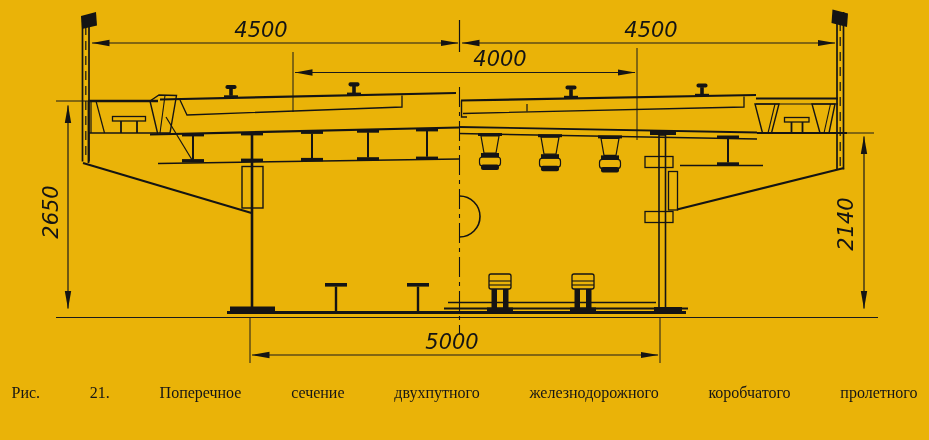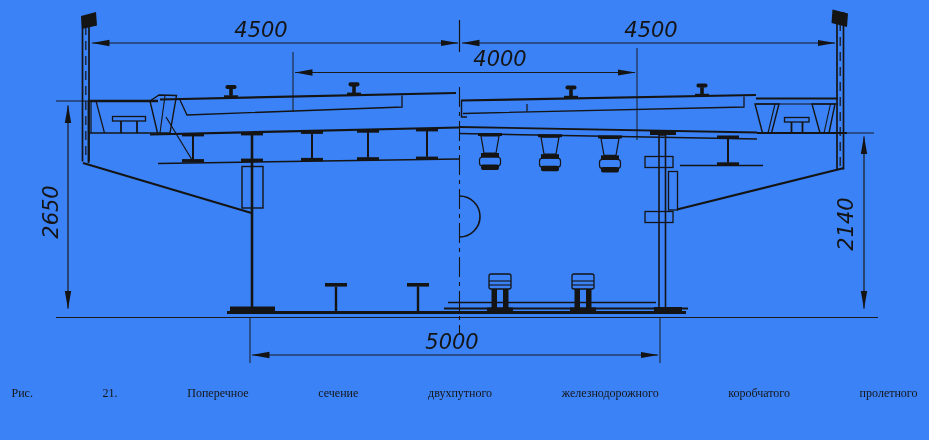--- a/index.html
+++ b/index.html
@@ -1,26 +1,26 @@
 <!DOCTYPE html>
 <html><head>
 <meta charset="utf-8">
 <style>
   html,body{margin:0;padding:0;background:#e8e8e6;}
-  .page{position:relative;width:929px;height:440px;background:#3b82f6;overflow:hidden;
+  .page{position:relative;width:929px;height:440px;background:#eab308;overflow:hidden;
         font-family:"Liberation Sans",sans-serif;}
   svg{position:absolute;top:0;left:0;display:block;}
   svg *{vector-effect:none;}
   .ln{stroke:#141414;fill:none;}
   .fl{fill:#141414;stroke:none;}
   .dim{stroke:#1a1a1a;fill:none;stroke-width:1.2;}
   .ext{stroke:#1a1a1a;fill:none;stroke-width:1;}
   .dimtxt{font:italic 21px "DejaVu Sans",sans-serif;fill:#141414;}
   .caption{position:absolute;top:382px;left:0;width:929px;color:#161616;
-           font-family:"Liberation Serif",serif;font-size:12px;line-height:22px;}
+           font-family:"Liberation Serif",serif;font-size:16px;line-height:22px;}
   .cap-just{width:906px;margin:0 auto;text-align:justify;text-align-last:justify;}
   .cap-center{text-align:center;}
 </style>
 </head>
 <body>
 
 <div class="page">
 <svg width="929" height="380" viewBox="0 0 929 380">
   <defs>
     <marker id="arw" viewBox="0 0 18 8" markerWidth="18" markerHeight="8" refX="17.5" refY="4" orient="auto-start-reverse" markerUnits="userSpaceOnUse">

